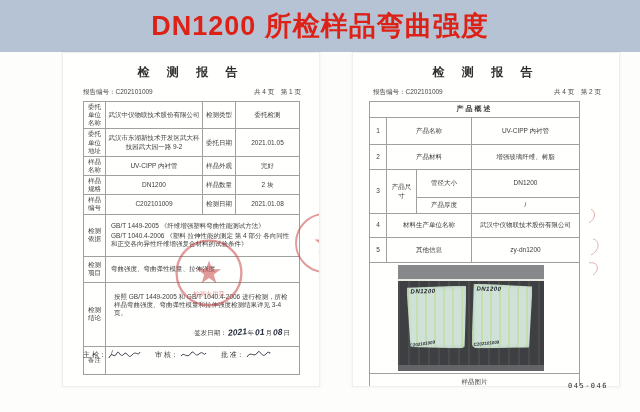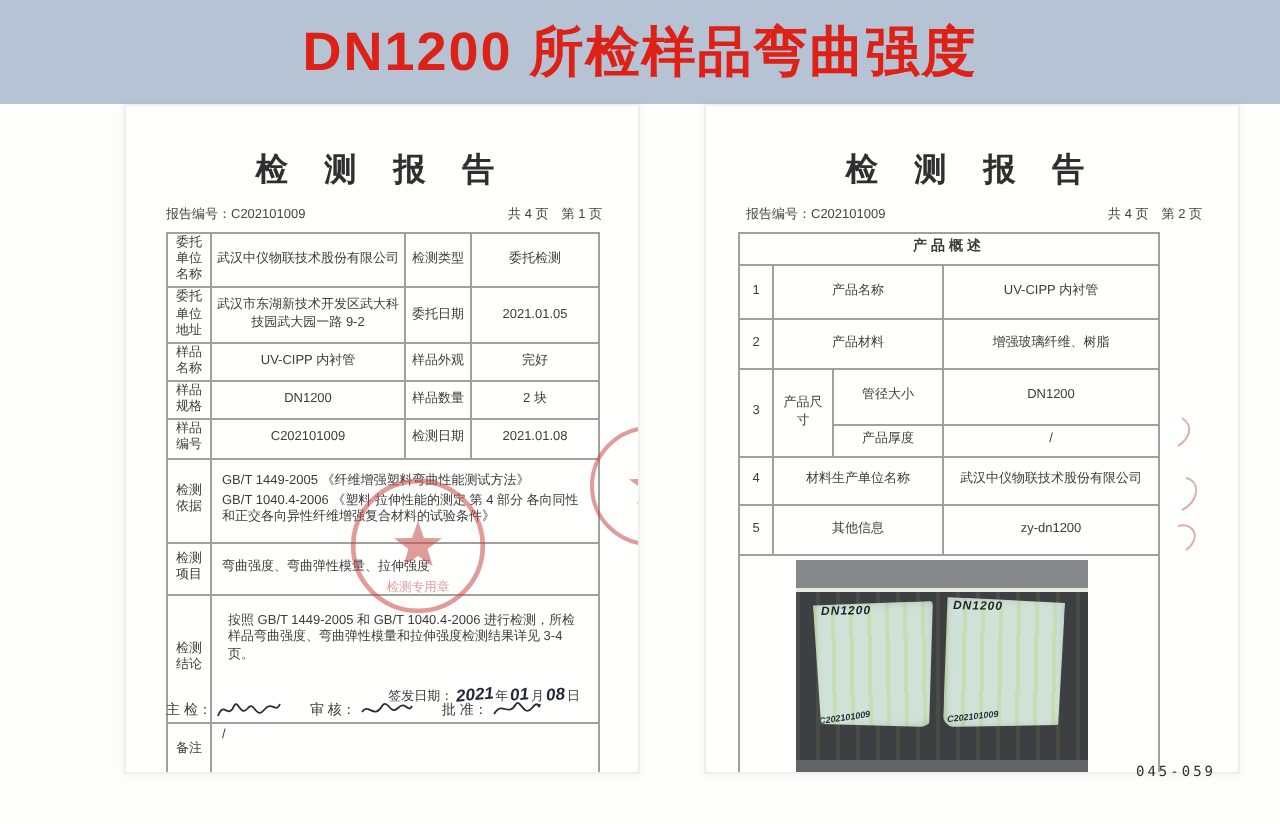--- a/index.html
+++ b/index.html
@@ -21,21 +21,21 @@
   }
   
   .page{
     position:absolute;top:52px;height:333px;background:#fffffe;
     border:1px solid #f0efec;box-shadow:0 0 3px rgba(120,120,120,.10);
     overflow:hidden;
   }
   .page.left{left:62px;width:256px;}
   .page.right{left:352px;width:266px;}
   .doc-title{
-    margin-top:22px;text-align:center;font-size:16px;font-weight:700;
+    margin-top:11px;text-align:center;font-size:12px;font-weight:700;
     letter-spacing:7px;color:#2f2f2f;white-space:nowrap;
   }
   .meta{
     display:flex;justify-content:space-between;
     margin:7px 18px 0 20px;font-size:6.5px;color:#444;
   }
   table{border-collapse:collapse;table-layout:fixed;}
   td{
     border:1px solid #a0a09c;font-size:6.5px;line-height:1.25;
     text-align:center;vertical-align:middle;padding:1px 2px;
@@ -285,13 +285,13 @@
     </tr>
   </tbody>
     </table>
 
   <svg class="red-marks" width="34" height="80" viewBox="0 0 34 80">
     <path d="M8 8 C14 12 12 18 6 22" fill="none" stroke="#c86a6a" stroke-width="1"></path>
     <path d="M10 38 C18 40 16 50 8 54 M6 62 C14 60 18 68 10 74" fill="none" stroke="#c86a6a" stroke-width="1"></path>
   </svg>
 </div>
 
-<div class="footer-code">045-059</div>
+<div class="footer-code">045-046</div>
 
 </body></html>

